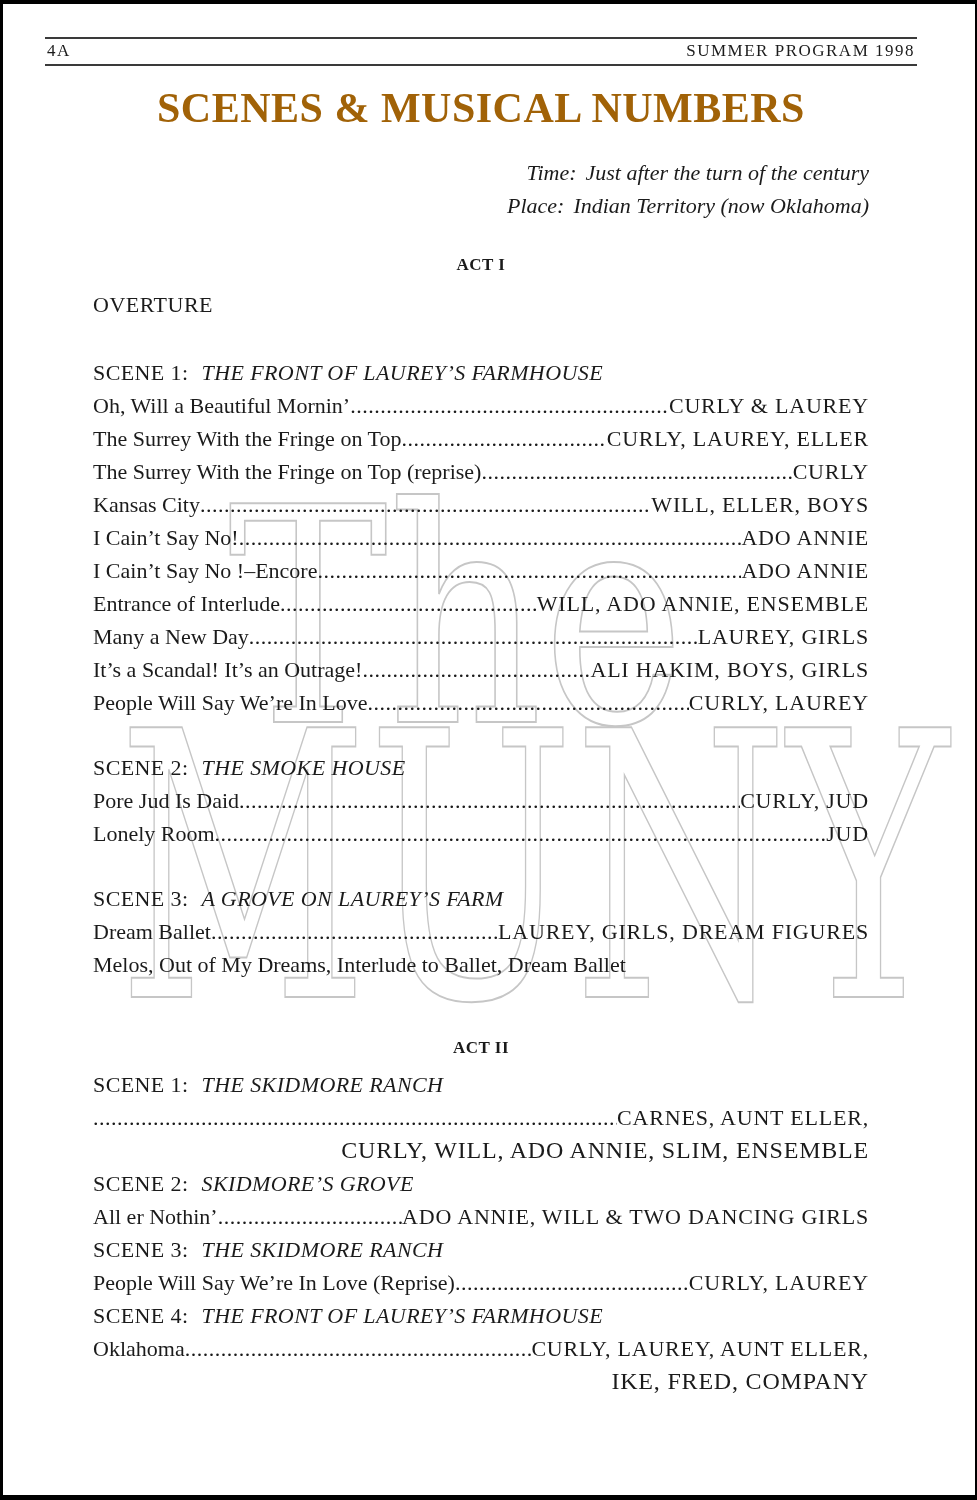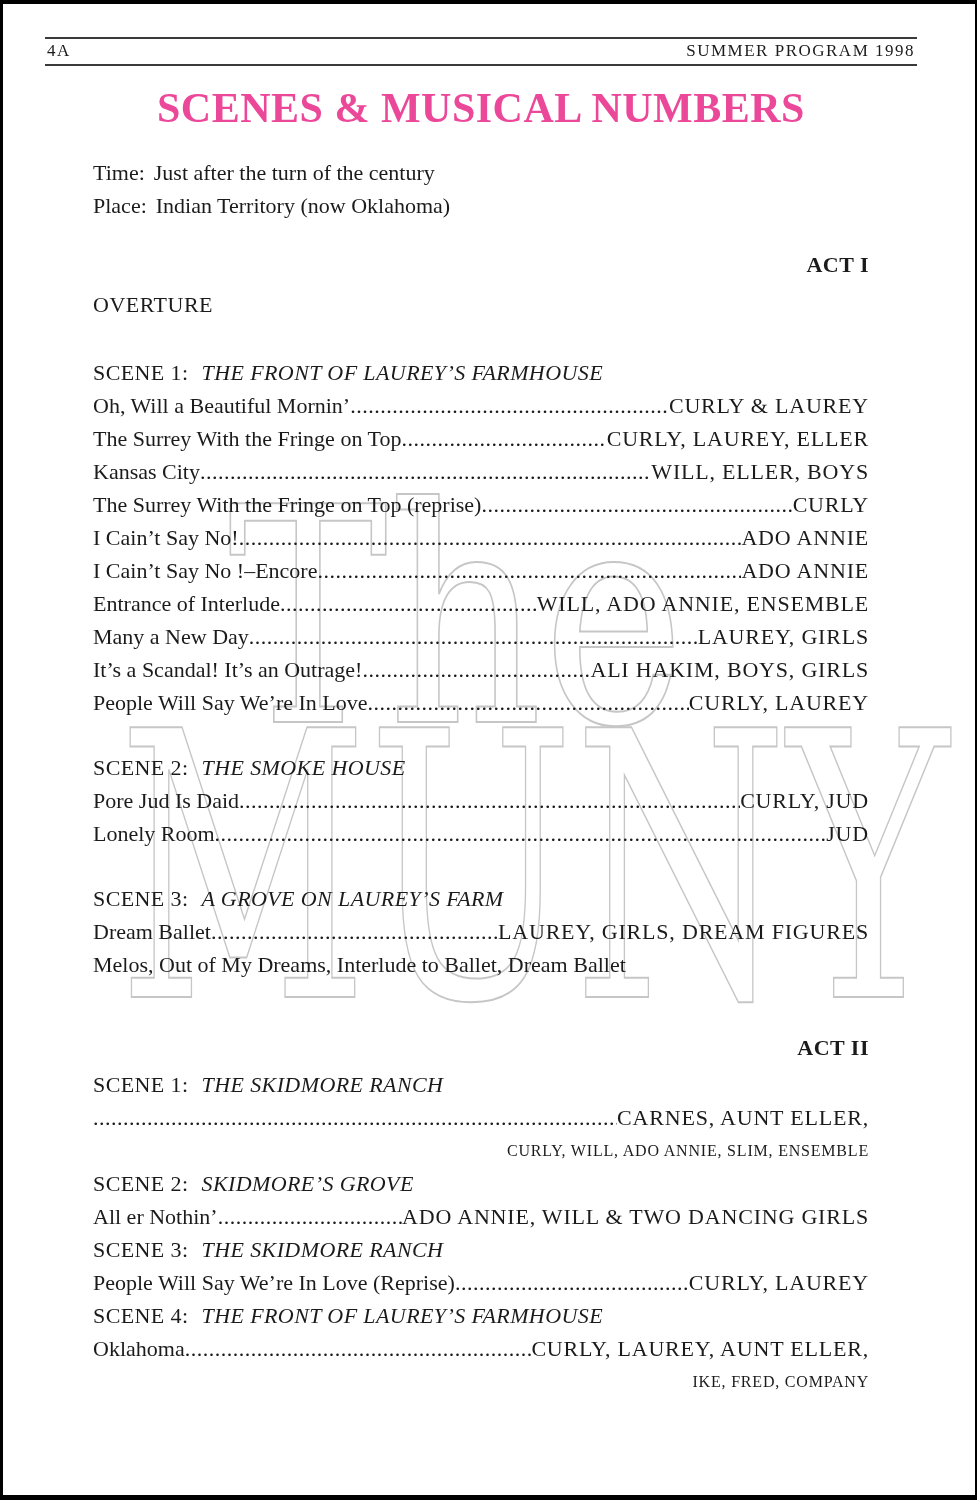--- a/index.html
+++ b/index.html
@@ -40,28 +40,28 @@
     font-size:17px; letter-spacing:1.5px;
   }
   
   .main {
     position:relative; z-index:1;
     padding: 80px 106px 0 90px;
   }
   .page-title {
     margin:0; text-align:center;
     font-size:42px; font-weight:bold; letter-spacing:0.5px;
-    line-height:48px; color:#ec4899;
-  }
-  .meta { margin:0; text-align:left; font-size:22px; line-height:33px; }
+    line-height:48px; color:#a16207;
+  }
+  .meta { margin:0; text-align:right; font-size:22px; line-height:33px;font-style:italic; }
   .meta:first-of-type { margin-top:24px; }
   .meta-label { margin-right:9px; }
   .act-title {
-    margin:0; text-align:right;
-    font-size:22px; font-weight:bold; letter-spacing:0.5px; line-height:33px;
+    margin:0; text-align:center;
+    font-size:17px; font-weight:bold; letter-spacing:0.5px; line-height:33px;
   }
   .act1-title { margin-top:26px; }
   .act2-title { margin-top:47px; line-height:40px; }
   .plain { margin:7px 0 0 0; font-size:22px; line-height:33px; letter-spacing:0.5px; }
   .scene {
     margin:0; font-size:22px; line-height:33px; letter-spacing:0.4px;
     display:flex;
   }
   .scene-gap1 { margin-top:35px; }
   .scene-gap  { margin-top:32px; }
@@ -71,21 +71,21 @@
     display:flex; align-items:baseline;
   }
   .song-title { white-space:nowrap; }
   .dots { flex:1 1 auto; overflow:hidden; white-space:nowrap; min-width:6px; }
   .dots::after {
     content:"..........................................................................................................................................................................";
     letter-spacing:0.5px;
   }
   .performers { white-space:nowrap; letter-spacing:0.8px; }
   .cont-line {
-    margin:0; font-size:16px; line-height:33px; letter-spacing:0.8px;
+    margin:0; font-size:24px; line-height:33px; letter-spacing:0.8px;
     text-align:right;
   }
 </style>
 </head>
 <body>
 
 <div class="page">
 
   <div class="watermark">
     <div class="wm-line wm-the">The</div>
@@ -115,28 +115,28 @@
         <span class="song-title">Oh, Will a Beautiful Mornin’</span>
         <span class="dots"></span>
         <span class="performers">CURLY &amp; LAUREY</span>
       </p>
     <p class="song">
         <span class="song-title">The Surrey With the Fringe on Top</span>
         <span class="dots"></span>
         <span class="performers">CURLY, LAUREY, ELLER</span>
       </p>
     <p class="song">
+        <span class="song-title">The Surrey With the Fringe on Top (reprise)</span>
+        <span class="dots"></span>
+        <span class="performers">CURLY</span>
+      </p>
+    <p class="song">
         <span class="song-title">Kansas City</span>
         <span class="dots"></span>
         <span class="performers">WILL, ELLER, BOYS</span>
-      </p>
-    <p class="song">
-        <span class="song-title">The Surrey With the Fringe on Top (reprise)</span>
-        <span class="dots"></span>
-        <span class="performers">CURLY</span>
       </p>
     <p class="song">
         <span class="song-title">I Cain’t Say No!</span>
         <span class="dots"></span>
         <span class="performers">ADO ANNIE</span>
       </p>
     <p class="song">
         <span class="song-title">I Cain’t Say No !–Encore</span>
         <span class="dots"></span>
         <span class="performers">ADO ANNIE</span>

